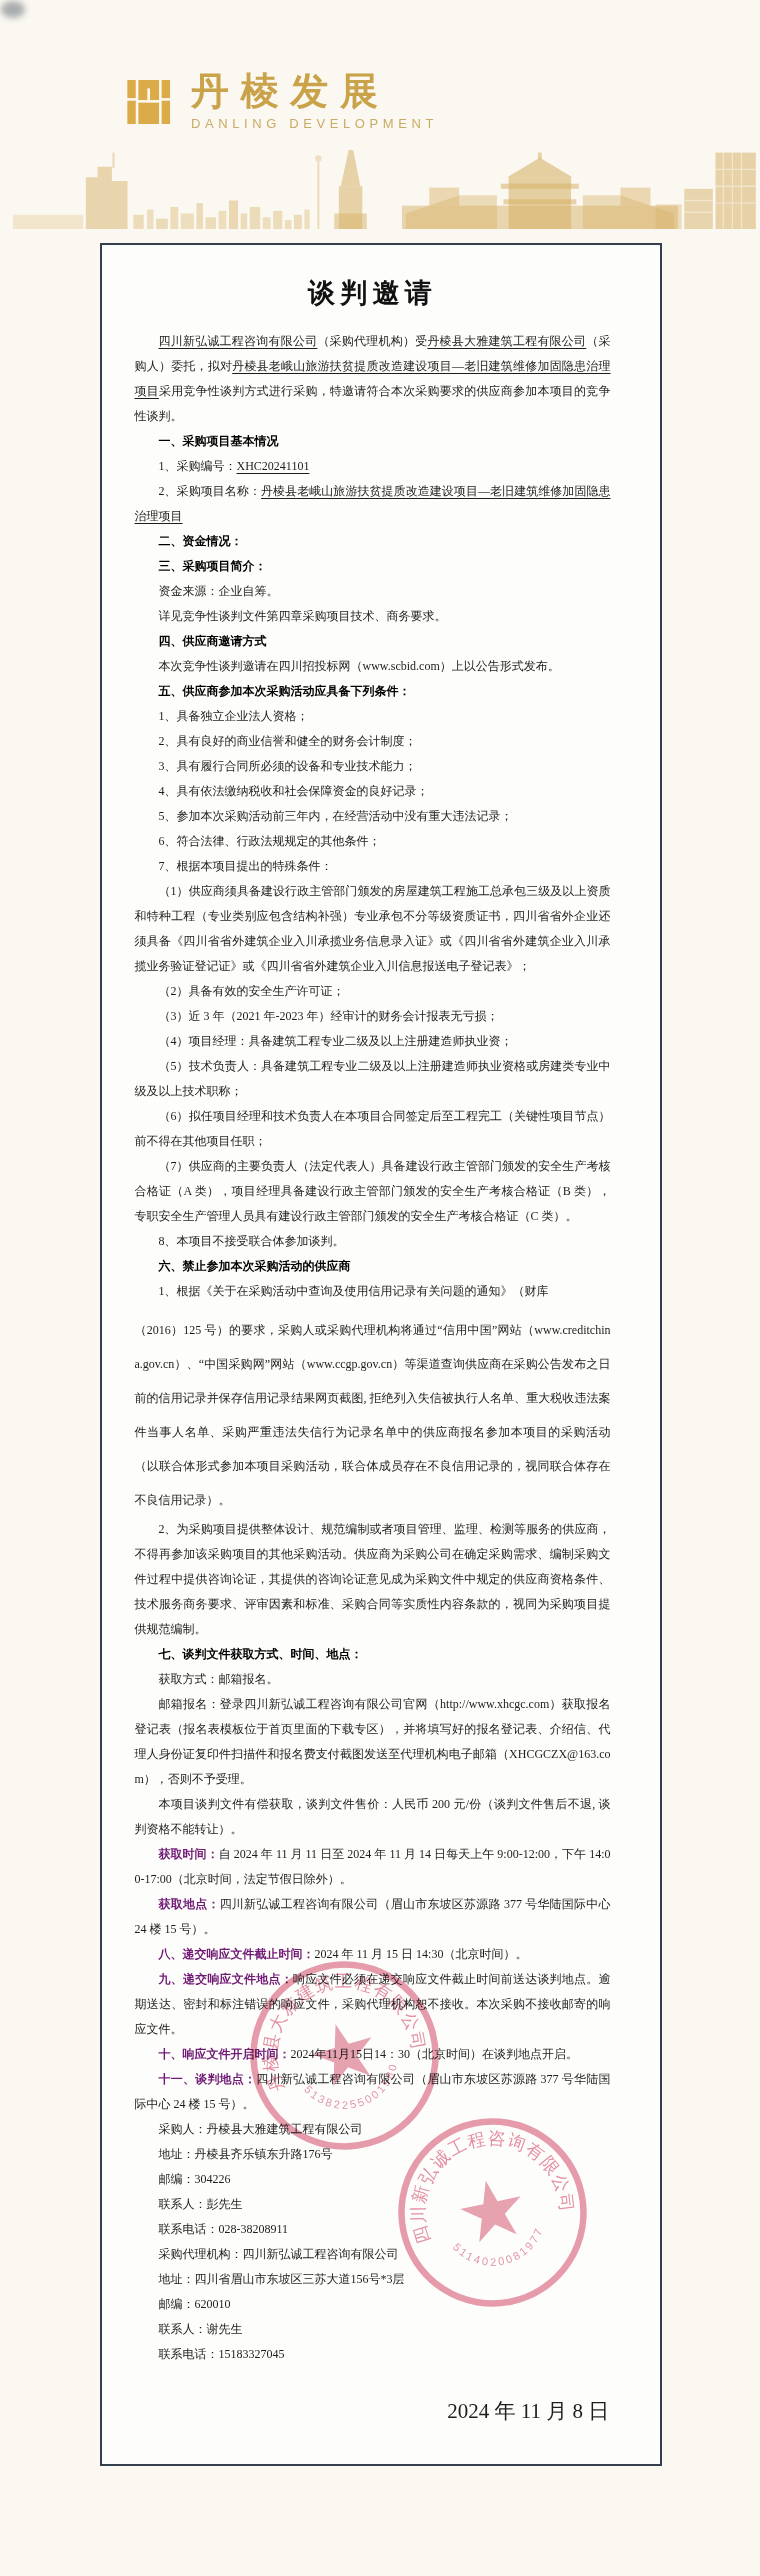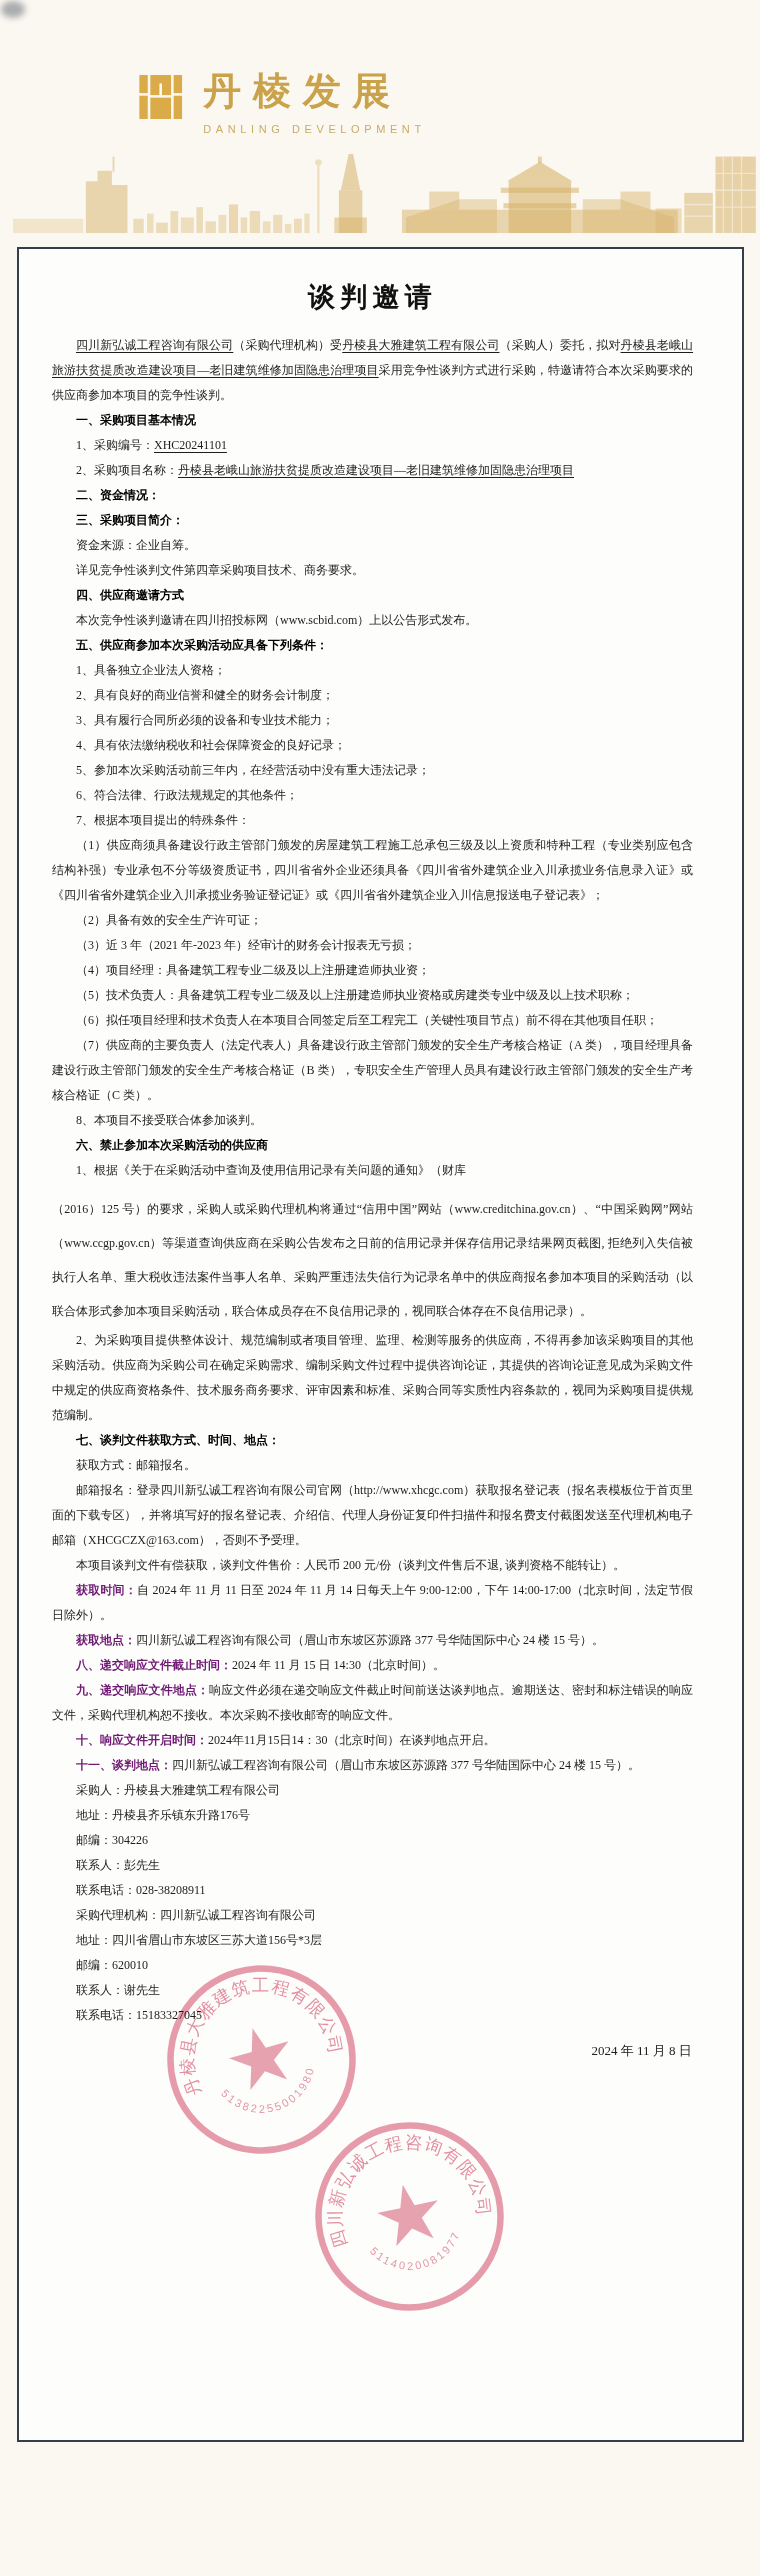--- a/index.html
+++ b/index.html
@@ -5,42 +5,42 @@
   html,body{margin:0;padding:0;}
   body{
     width:761px;height:2576px;overflow:hidden;position:relative;
     background:#fbf8f1;color:#1d1d1d;
     font-family:"Liberation Serif","DejaVu Serif",serif;
   }
   .smudge{position:absolute;left:1.3px;top:1.3px;width:23.4px;height:17px;border-radius:50%;
     background:#687078;opacity:.55;filter:blur(3.3px);}
   
   .header{padding-top:70px;display:flex;justify-content:center;}
-  .brand{display:flex;align-items:flex-start;gap:18px;transform:translateX(-98px);}
+  .brand{display:flex;align-items:center;gap:18px;transform:translateX(-98px);}
   .logo{display:block;margin-top:5.2px;}
   .brand-text{display:flex;flex-direction:column;}
   .brand-cn{font-size:38px;font-weight:700;color:#c9a24a;letter-spacing:11.7px;line-height:1.12;white-space:nowrap;}
-  .brand-en{font-size:11px;color:#c9ab66;letter-spacing:4.6px;margin-top:10px;
+  .brand-en{font-size:13px;color:#c9ab66;letter-spacing:4.6px;margin-top:3px;
     font-family:"Liberation Sans","DejaVu Sans",sans-serif;white-space:nowrap;}
   
   .skyline{margin-top:19.5px;height:79px;width:761px;}
   
   .doc-box{
-    box-sizing:border-box;width:727px;min-height:2195px;margin:14.3px auto 0;
+    box-sizing:border-box;width:562px;min-height:2195px;margin:14.3px auto 0;
     border:2.6px solid #333f4d;background:#fdfdfb;position:relative;
     padding:30px 49px 39px 33px;
   }
   .title{margin:0 0 18px 0;text-align:center;font-size:27px;font-weight:700;letter-spacing:5.2px;color:#111;}
   .para{margin:0;font-size:12px;line-height:25px;text-indent:2em;text-align:justify;word-break:break-all;}
   .para.h{font-family:"Liberation Sans","DejaVu Sans",sans-serif;font-weight:700;color:#000;}
   .para.noindent{text-indent:0;}
   .para.loose{line-height:34px;margin-top:9px;}
   .para .u{text-decoration:underline;text-underline-offset:3.3px;}
   .para .b{font-family:"Liberation Sans","DejaVu Sans",sans-serif;font-weight:700;color:#701a75;}
-  .doc-date{margin-top:14px;text-align:right;font-size:13px;padding-right:1.3px;}
+  .doc-date{margin-top:30px;text-align:right;font-size:21px;padding-right:1.3px;}
   
   .seal{position:absolute;width:195px;height:195px;mix-blend-mode:multiply;opacity:.78;pointer-events:none;}
   .seal-1{left:145px;top:1713px;transform:rotate(-16deg);}
   .seal-2{left:293px;top:1870px;transform:rotate(-12deg);}
 </style>
 </head>
 <body>
 
 <div class="page">
 

